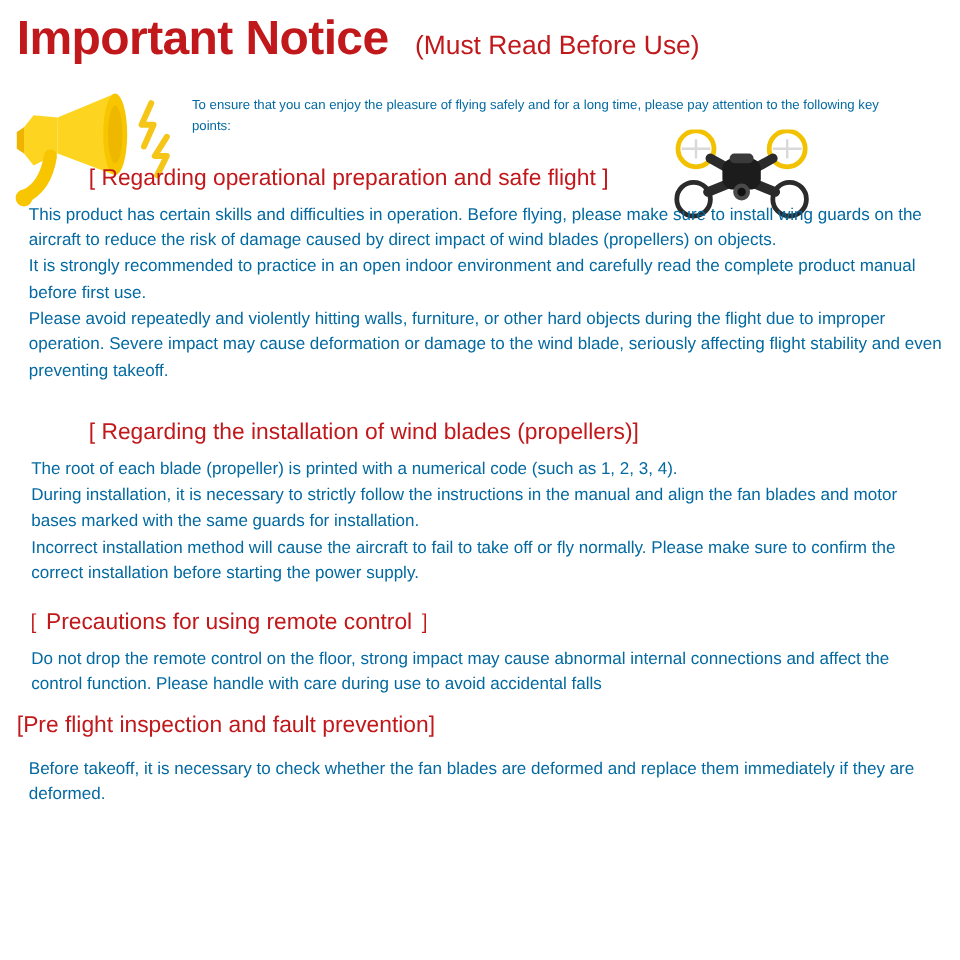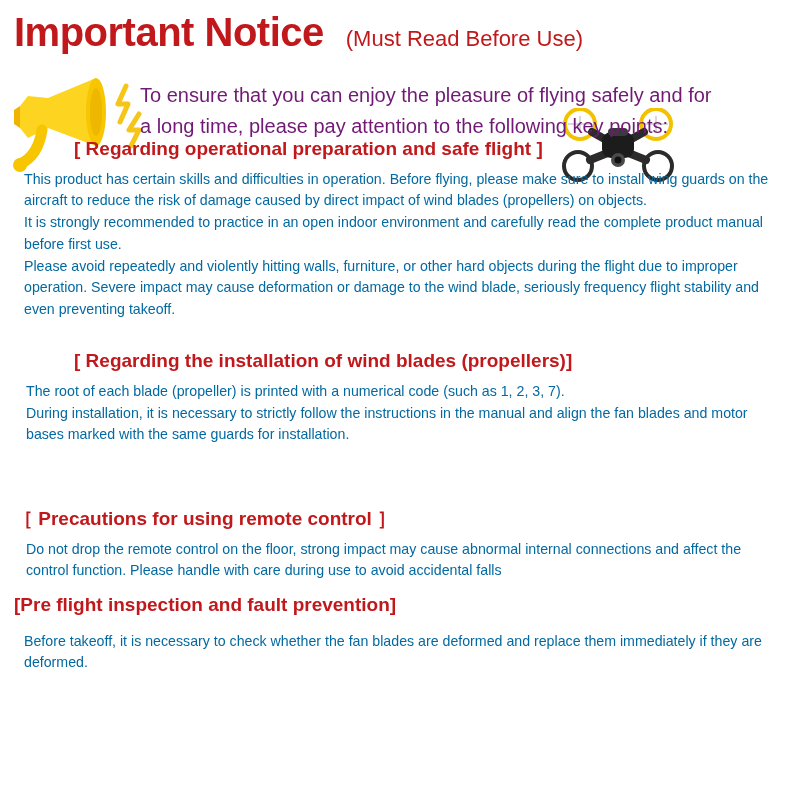--- a/index.html
+++ b/index.html
@@ -59,37 +59,37 @@
     position: absolute;
     right: 8px;
     top: 108px;
     width: 120px;
     height: 80px;
   }
 
   
   .intro {
     position: absolute;
-    left: 140px;
+    left: 160px;
     top: 80px;
     width: 580px;
-    font-size: 20px;
+    font-size: 11px;
     line-height: 1.55;
-    color: #701a75;
+    color: #0369a1;
   }
 
   
   .section {
     position: absolute;
     left: 14px;
     width: 772px;
   }
   .sec-head {
     color: #c1181b;
-    font-weight: bold;
+    font-weight: normal;
     font-size: 19px;
     line-height: 1.2;
     margin: 0 0 8px 0;
   }
   .sec-head.indent {
     padding-left: 60px;
   }
   .sec-body {
     font-size: 14.2px;
     line-height: 1.5;
@@ -157,29 +157,30 @@
     </svg>
   </div>
 
   <div class="intro">To ensure that you can enjoy the pleasure of flying safely and for a long time, please pay attention to the following key points:</div>
 
   <div class="section" id="section-1">
     <h2 class="sec-head indent">[ Regarding operational preparation and safe flight ]</h2>
     <div class="sec-body">
       <p>This product has certain skills and difficulties in operation. Before flying, please make sure to install wing guards on the aircraft to reduce the risk of damage caused by direct impact of wind blades (propellers) on objects.</p>
       <p>It is strongly recommended to practice in an open indoor environment and carefully read the complete product manual before first use.</p>
-      <p>Please avoid repeatedly and violently hitting walls, furniture, or other hard objects during the flight due to improper operation. Severe impact may cause deformation or damage to the wind blade, seriously frequency flight stability and even preventing takeoff.</p>
+      <p>Please avoid repeatedly and violently hitting walls, furniture, or other hard objects during the flight due to improper operation. Severe impact may cause deformation or damage to the wind blade, seriously affecting flight stability and even preventing takeoff.</p>
     </div>
   </div>
 
   <div class="section" id="section-2">
     <h2 class="sec-head indent">[ Regarding the installation of wind blades (propellers)]</h2>
     <div class="sec-body">
-      <p>The root of each blade (propeller) is printed with a numerical code (such as 1, 2, 3, 7).</p>
+      <p>The root of each blade (propeller) is printed with a numerical code (such as 1, 2, 3, 4).</p>
       <p>During installation, it is necessary to strictly follow the instructions in the manual and align the fan blades and motor bases marked with the same guards for installation.</p>
+      <p>Incorrect installation method will cause the aircraft to fail to take off or fly normally. Please make sure to confirm the correct installation before starting the power supply.</p>
     </div>
   </div>
 
   <div class="section" id="section-3">
     <h2 class="sec-head">［ Precautions for using remote control ］</h2>
     <div class="sec-body">
       <p>Do not drop the remote control on the floor, strong impact may cause abnormal internal connections and affect the control function. Please handle with care during use to avoid accidental falls</p>
     </div>
   </div>
 

